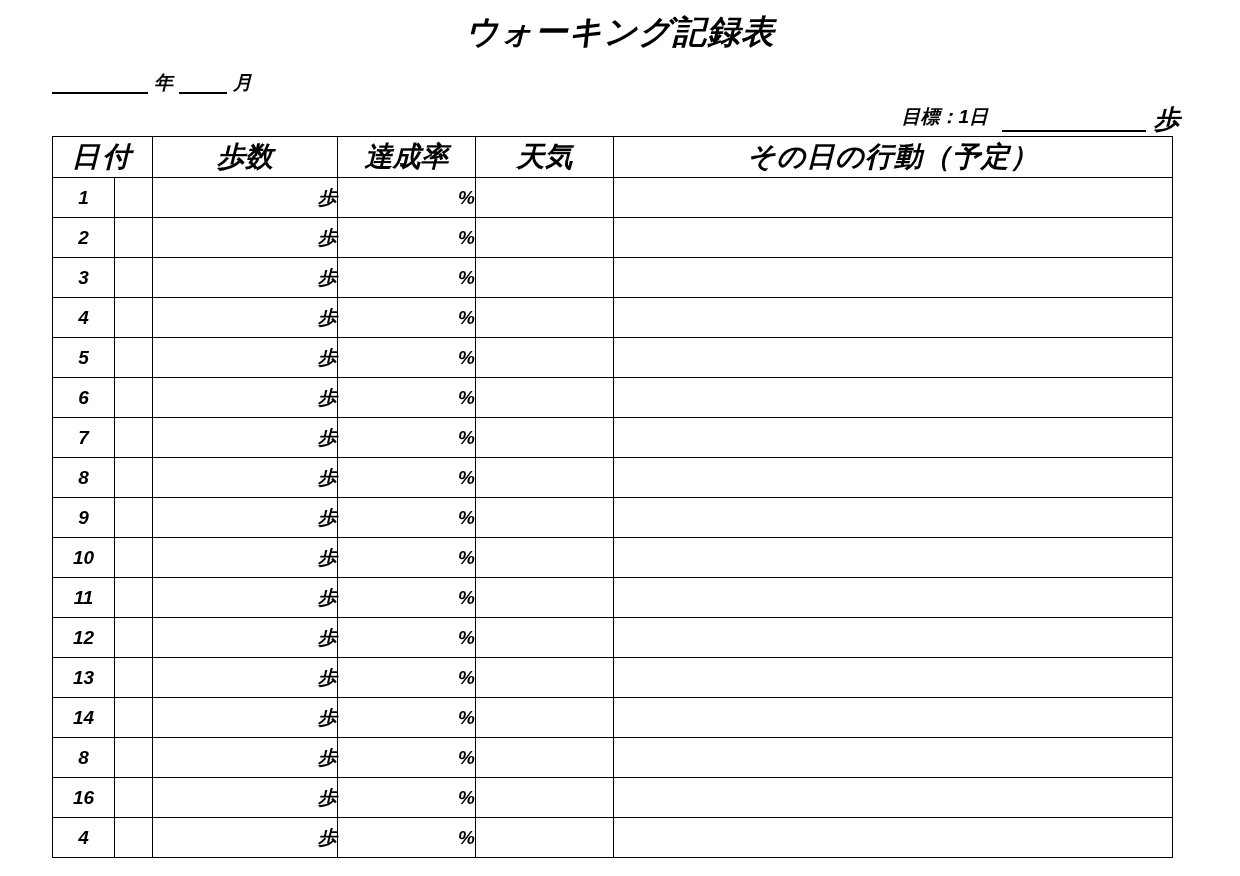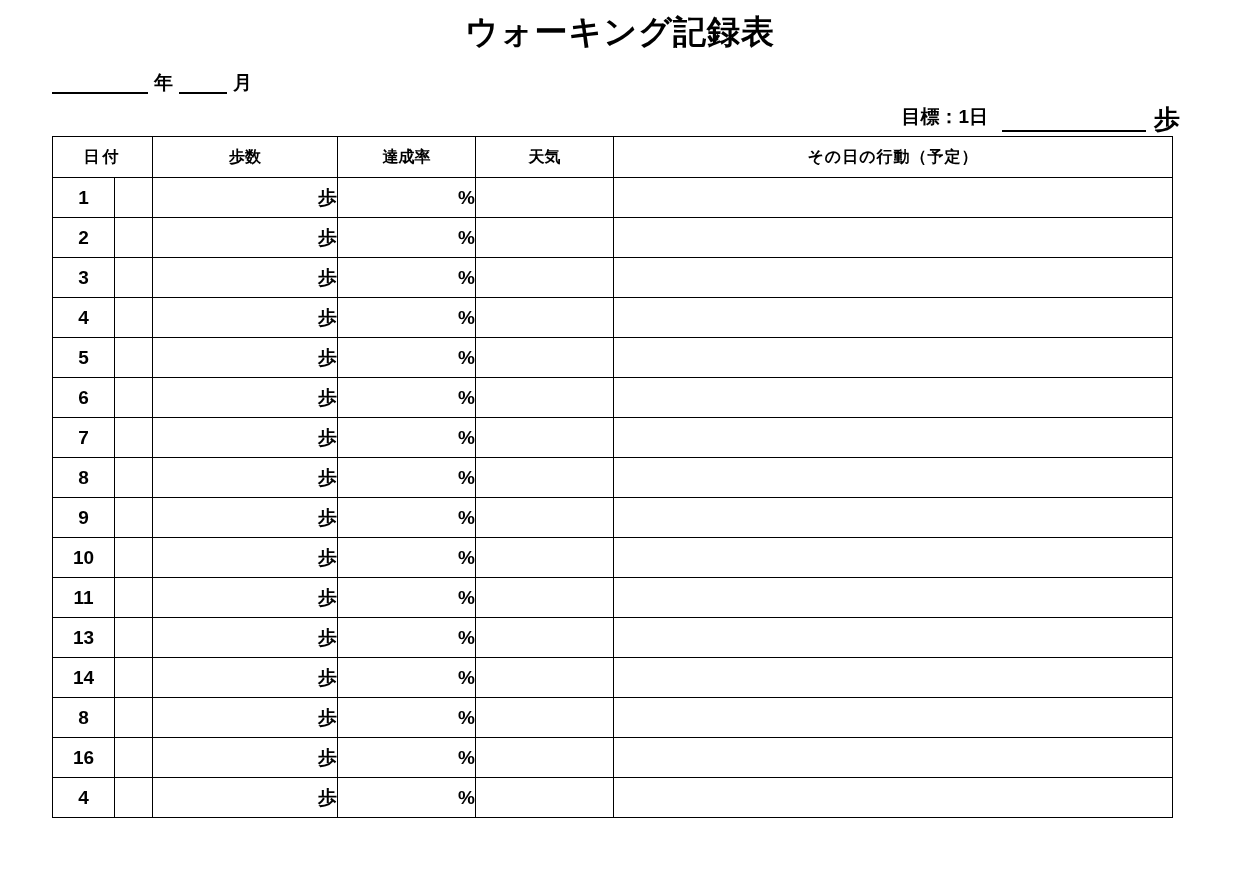--- a/index.html
+++ b/index.html
@@ -13,20 +13,21 @@
     font-family: "Liberation Sans", "DejaVu Sans", sans-serif;
     color: #000000;
     position: relative;
     overflow: hidden;
   }
 
   .page {
     position: relative;
     width: 1240px;
     height: 876px;
+    font-style: italic;
   }
 
   
   .title {
     position: absolute;
     top: 10px;
     left: 0;
     width: 1240px;
     text-align: center;
     font-size: 33px;
@@ -107,21 +108,21 @@
     border: 1.5px solid #000;
     padding: 0;
     font-size: 19px;
     font-weight: bold;
     height: 40px;
     box-sizing: border-box;
   }
   table.record thead th {
     text-align: center;
     height: 41px;
-    font-size: 16px;
+    font-size: 28px;
   }
   
   col.c-date   { width: 62px; }
   col.c-pad    { width: 38px; }
   col.c-steps  { width: 185px; }
   col.c-rate   { width: 138px; }
   col.c-weather{ width: 138px; }
   col.c-action { width: 559px; }
 
   td.date {
@@ -282,20 +283,28 @@
 
         <tr>
           <td class="date">11</td>
           <td class="pad"></td>
           <td class="steps">歩</td>
           <td class="rate">%</td>
           <td class="weather"></td>
           <td class="action"></td>
         </tr>
 
+        <tr>
+          <td class="date">12</td>
+          <td class="pad"></td>
+          <td class="steps">歩</td>
+          <td class="rate">%</td>
+          <td class="weather"></td>
+          <td class="action"></td>
+        </tr>
 
         <tr>
           <td class="date">13</td>
           <td class="pad"></td>
           <td class="steps">歩</td>
           <td class="rate">%</td>
           <td class="weather"></td>
           <td class="action"></td>
         </tr>
 

